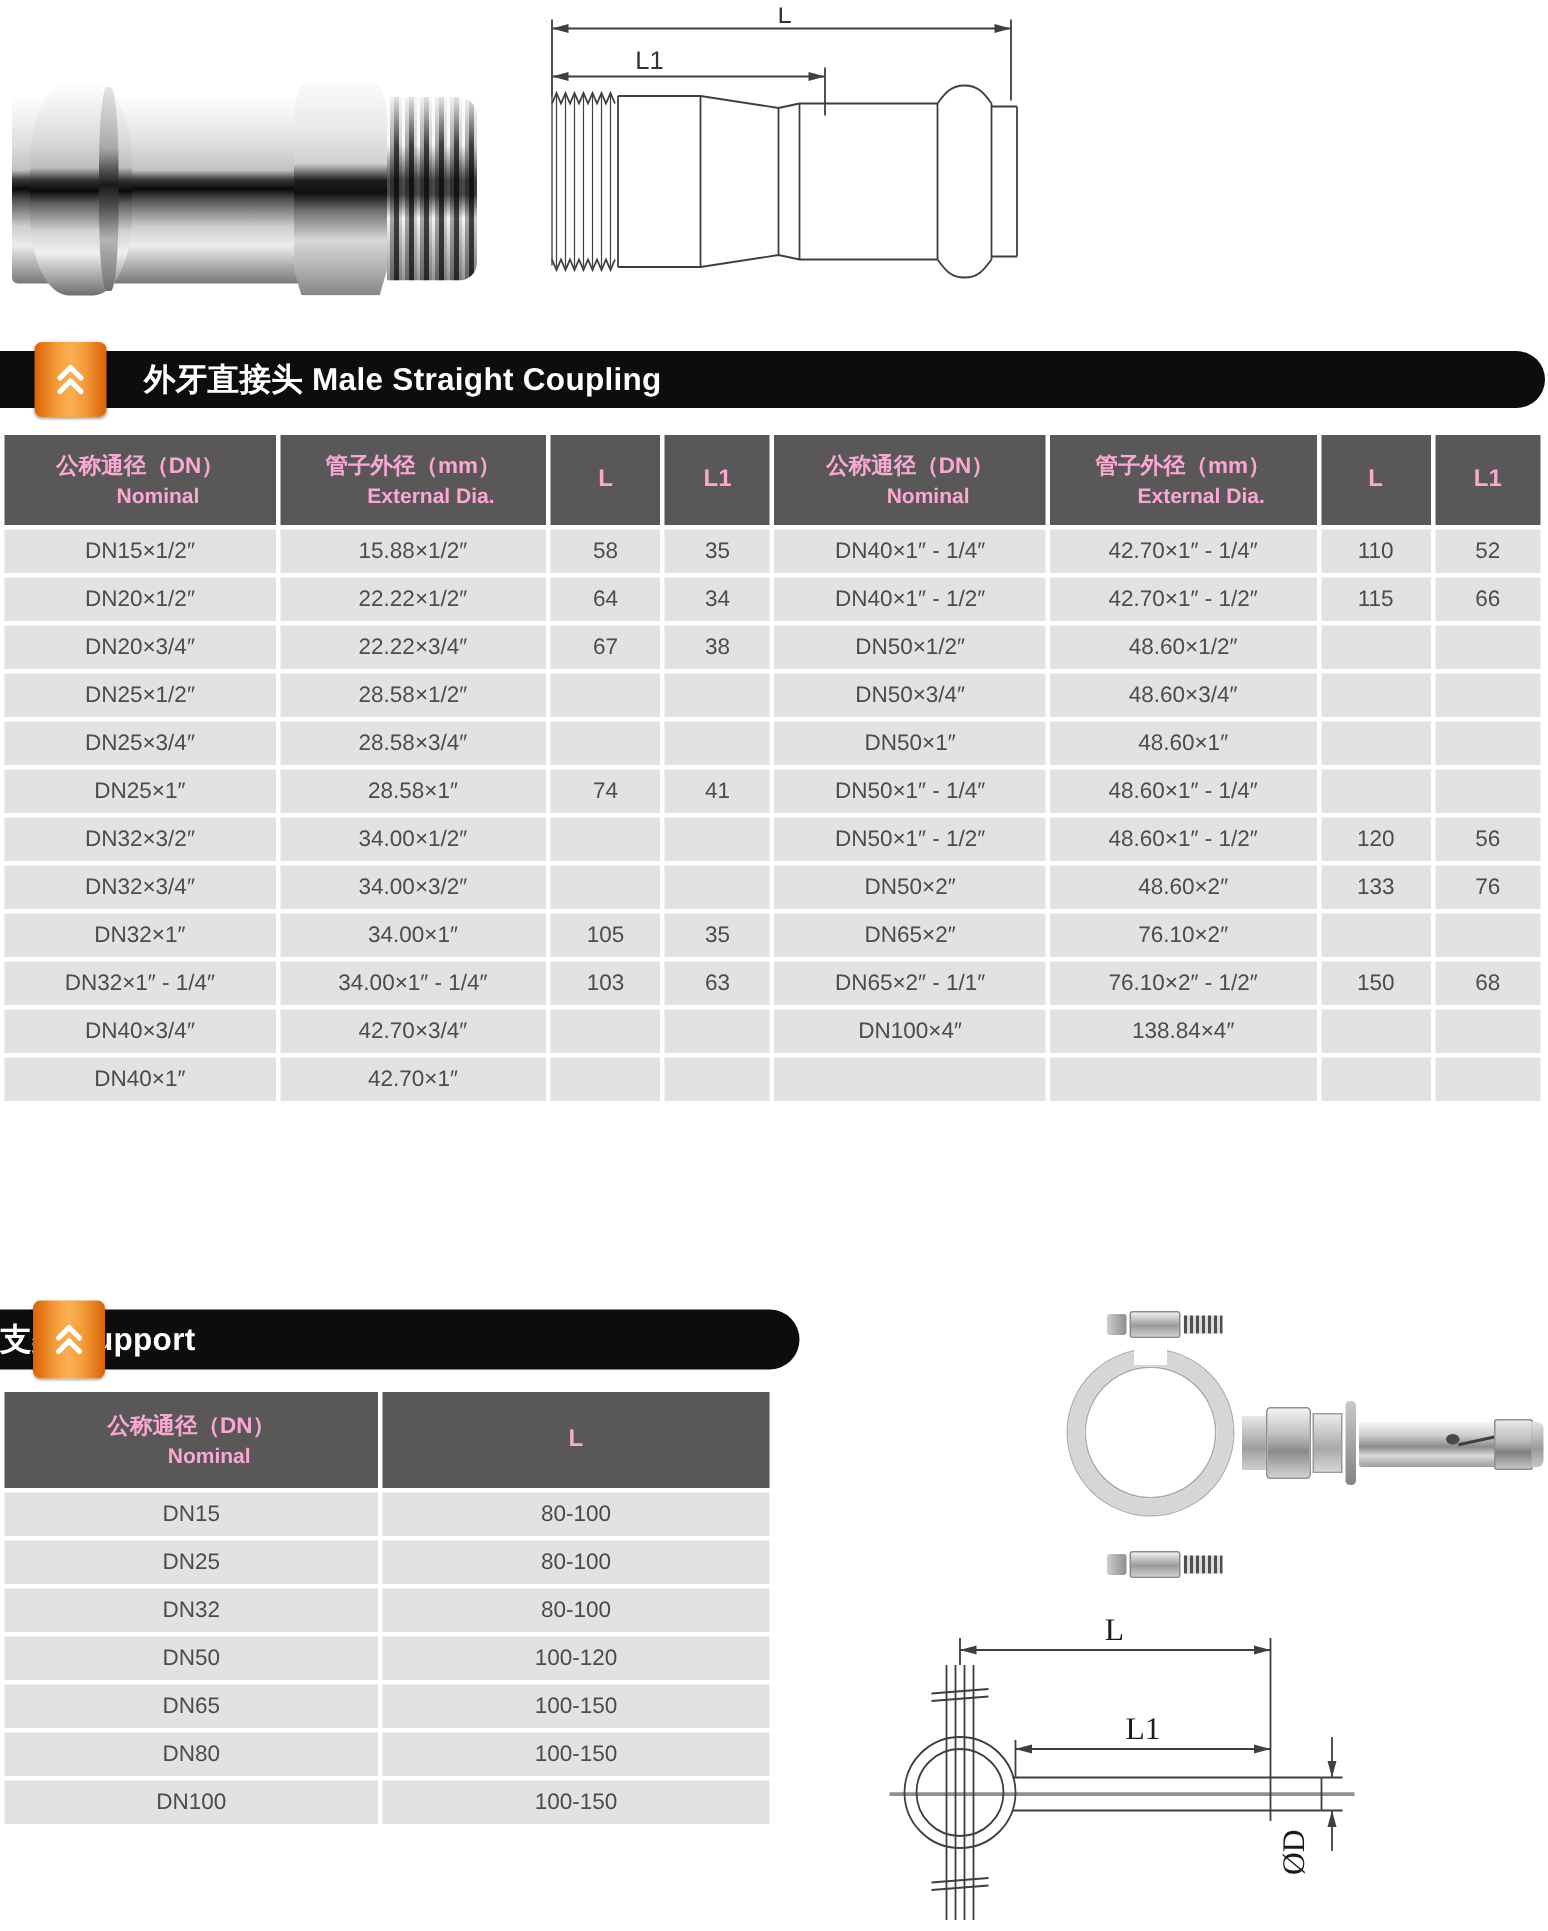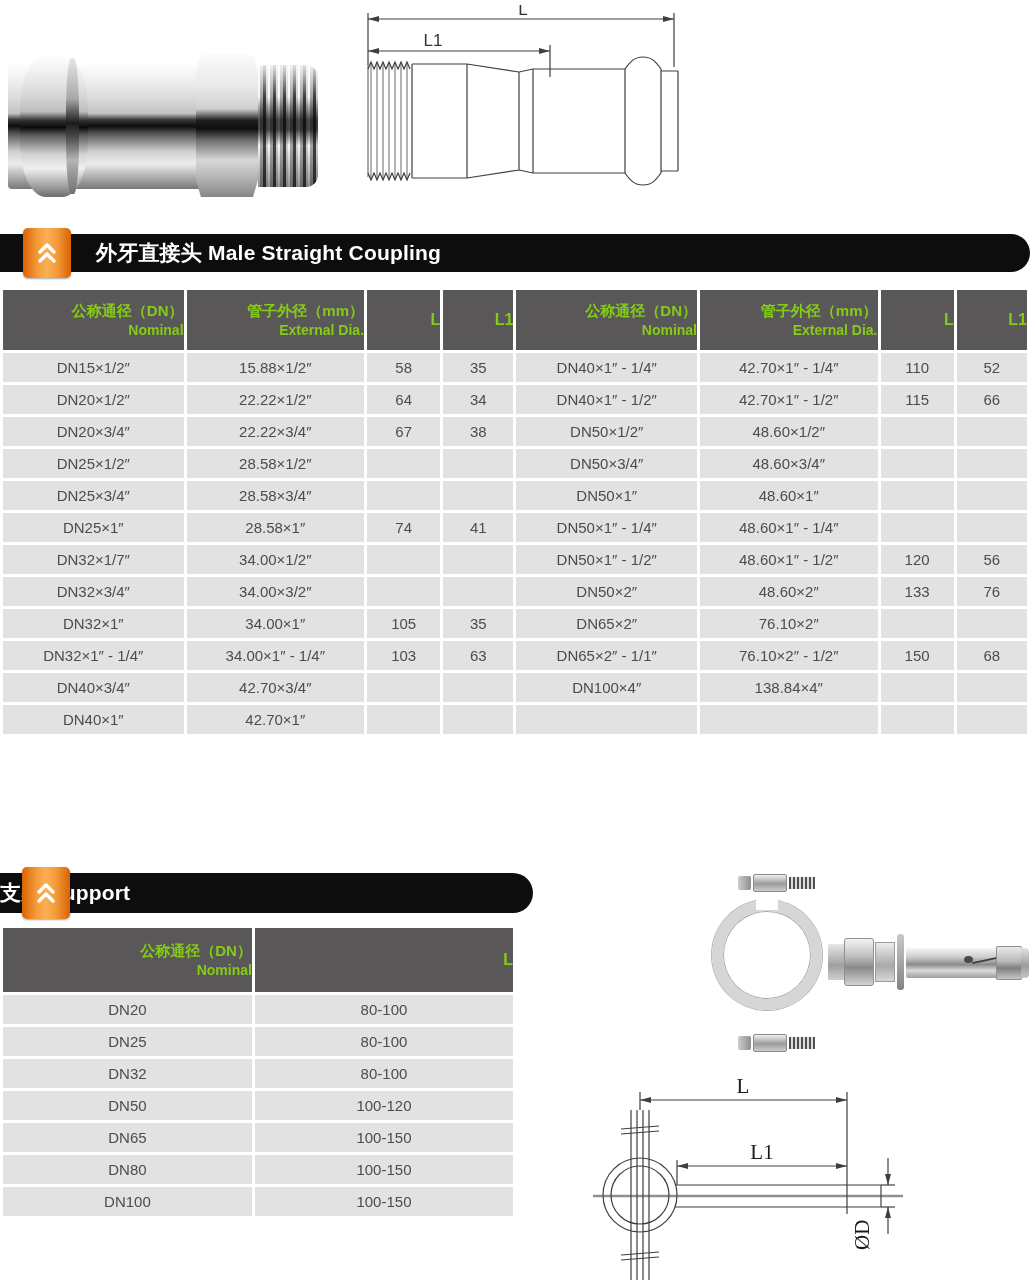--- a/index.html
+++ b/index.html
@@ -27,22 +27,22 @@
     display:flex; align-items:center; justify-content:center;
   }
   .chevbox1 { left:23px; top:228px; width:48px; height:50px; }
   .chevbox2 { left:22px; top:867px; width:48px; height:52px; }
 
   
   table.tbl { position:absolute; border-collapse:separate; border-spacing:3px; table-layout:fixed; }
   table.coupling { left:0; top:287px; width:1030px; }
   table.support  { left:0; top:925px; width:516px; }
   .tbl th {
-    background:#595757; color:#84cc16; font-weight:bold;
-    height:60px; text-align:right; vertical-align:middle; line-height:1.3;
+    background:#595757; color:#f9a8d4; font-weight:bold;
+    height:60px; text-align:center; vertical-align:middle; line-height:1.3;
   }
   table.support th { height:64px; }
   .tbl th .zh { display:block; font-size:15px; }
   .tbl th .en { display:block; font-size:14px;padding-left:24px; }
   .tbl th.narrow { font-size:16px; }
   .tbl td {
     background:#e2e2e2; color:#4c4c4c; font-size:15px;
     height:29px; text-align:center; vertical-align:middle;
     white-space:nowrap; overflow:hidden;
   }
@@ -262,21 +262,21 @@
           <td>DN25×1″</td>
           <td>28.58×1″</td>
           <td>74</td>
           <td>41</td>
           <td>DN50×1″ - 1/4″</td>
           <td>48.60×1″ - 1/4″</td>
           <td></td>
           <td></td>
         </tr>
         <tr>
-          <td>DN32×1/7″</td>
+          <td>DN32×3/2″</td>
           <td>34.00×1/2″</td>
           <td></td>
           <td></td>
           <td>DN50×1″ - 1/2″</td>
           <td>48.60×1″ - 1/2″</td>
           <td>120</td>
           <td>56</td>
         </tr>
         <tr>
           <td>DN32×3/4″</td>
@@ -350,21 +350,21 @@
       <tr>
         <th>
           <span class="zh">公称通径（DN）</span>
           <span class="en">Nominal</span>
         </th>
         <th class="narrow">L</th>
       </tr>
     </thead>
     <tbody>
         <tr>
-          <td>DN20</td>
+          <td>DN15</td>
           <td>80-100</td>
         </tr>
         <tr>
           <td>DN25</td>
           <td>80-100</td>
         </tr>
         <tr>
           <td>DN32</td>
           <td>80-100</td>
         </tr>

